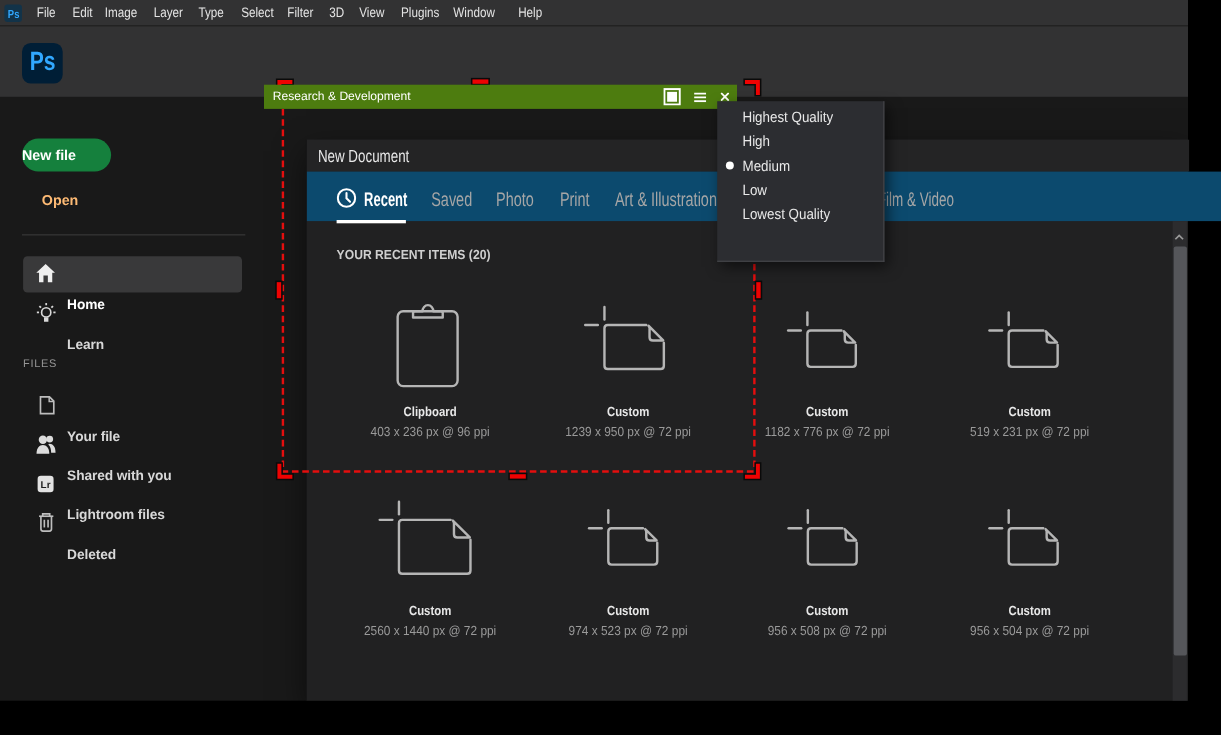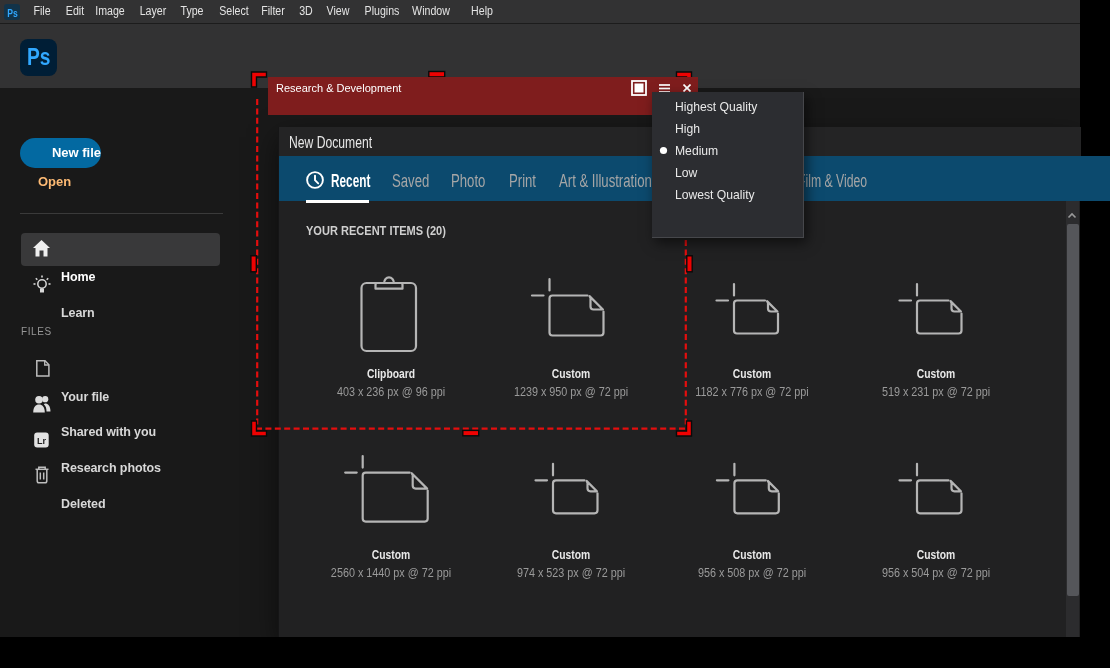--- a/index.html
+++ b/index.html
@@ -8,41 +8,41 @@
   .abs { position:absolute; }
   #app { left:0; top:0; width:1080px; height:637px; background:#191919; }
   
   #menubar { left:0; top:0; width:1080px; height:24px; background:#323233; border-bottom:1px solid #1c1c1c; }
   .mitem { position:absolute; top:0; height:23px; line-height:23px; color:#e4e4e4; font-size:12.5px; transform:translateX(-50%) scaleX(.85); white-space:nowrap; }
   #pschip { left:4px; top:4px; width:16px; height:16px; background:#123349; border-radius:3px; color:#31a8ff; font-weight:bold; text-align:center; line-height:15px; }
   
   #header { left:0; top:24px; width:1080px; height:64px; background:#323233; }
   #pslogo { left:20px; top:15px; width:37px; height:37px; background:#001e36; border-radius:8px; color:#31a8ff; font-weight:bold; text-align:center; line-height:36px; }
   
-  #newfile { left:20px; top:126px; width:81px; height:30px; background:#0369a1; border-radius:15.5px; color:#fff; font-size:13px; font-weight:bold; text-align:right; line-height:30px;margin-top:12px; }
+  #newfile { left:20px; top:126px; width:81px; height:30px; background:#15803d; border-radius:15.5px; color:#fff; font-size:13px; font-weight:bold; text-align:left; line-height:30px; }
   #open { left:38px; top:174px; color:#fdba74; font-size:13px; font-weight:bold; }
   #sdiv { left:20px; top:213px; width:203px; height:1px; background:#3a3a3a; }
   #homerow { left:21px; top:233px; width:199px; height:33px; background:#39393a; border-radius:4px; }
   .srow { position:absolute; left:61px; color:#d8d8d8; font-size:12.5px; font-weight:bold; letter-spacing:-0.1px;margin-top:29px; }
   #files-label { left:21px; top:326px; color:#969696; font-size:10px; letter-spacing:0.6px; font-weight:normal; }
   
   #dialog { left:278px; top:127px; width:802px; height:510px; background:#212122; box-shadow:0 10px 26px rgba(0,0,0,.5); border-left:1px solid rgba(0,0,0,.35); }
   #dlgtitle { position:absolute; left:10px; top:0; height:29px; line-height:31px; color:#e8e8e8; font-size:16px; transform:scaleX(.76); transform-origin:left center; }
   #tabs { position:absolute; left:0; top:29px; width:920px; height:45px; background:#0c4a6e; }
   .tab { position:absolute; top:3px; height:45px; line-height:45px; color:#a6a6a6; font-size:18px; transform:scaleX(.73); transform-origin:left center; white-space:nowrap; }
   .tab.sel { color:#fff; font-weight:bold; transform:scaleX(.655); }
   #underline { position:absolute; left:27px; top:73px; width:63px; height:2.5px; background:#fff; }
   #recent-h { position:absolute; left:27px; top:97px; color:#cfcfcf; font-size:12px; font-weight:bold; transform:scaleX(.92); transform-origin:left center; }
   .card-label { position:absolute; transform:translateX(-50%) scaleX(.86); color:#e8e8e8; font-size:12px; font-weight:bold; white-space:nowrap; }
   .card-dims { position:absolute; transform:translateX(-50%) scaleX(.9); color:#9a9a9a; font-size:12px; white-space:nowrap; }
   
   #sbtrack { position:absolute; left:787px; top:74px; width:13px; height:436px; background:#2c2c2e; }
   #sbthumb { position:absolute; left:788px; top:97px; width:12px; height:372px; background:#55565a; border-radius:2px; }
   
-  #redbar { left:268px; top:77px; width:430px; height:38px; background:#7f1d1d; z-index:30; }
+  #redbar { left:240px; top:77px; width:430px; height:22px; background:#4d7c0f; z-index:30; }
   #redtitle { position:absolute; left:8px; top:0; height:22px; line-height:22px; color:#fff; font-size:11px; }
   
   #dropdown { left:652px; top:92px; width:152px; height:146px; background:#2c2d31; z-index:40; box-shadow:3px 5px 12px rgba(0,0,0,.55); border-right:1px solid #46474b; border-bottom:1px solid #46474b; }
   .ditem { position:absolute; left:23px; height:22px; line-height:22px; color:#e9e9e9; font-size:13.5px; transform:scaleX(.9); transform-origin:left center; white-space:nowrap; }
   #overlay { left:0; top:0; width:1110px; height:668px; z-index:20; pointer-events:none; }
 </style>
 </head>
 <body>
 <div id="app" class="abs">
   <div id="menubar" class="abs">
@@ -104,21 +104,21 @@
     <path d="M37.2 469.3 V481 Q37.2 482.8 39 482.8 H45 Q46.8 482.8 46.8 481 V469.3"></path>
     <line x1="40.3" y1="472.5" x2="40.3" y2="479.5"></line>
     <line x1="43.7" y1="472.5" x2="43.7" y2="479.5"></line>
   </g>
 </svg>
   <span class="srow" style="top:241px; color:#fff;">Home</span>
   <span class="srow" style="top:277px;">Learn</span>
   <span class="abs" id="files-label">FILES</span>
   <span class="srow" style="top:361px;">Your file</span>
   <span class="srow" style="top:396px;">Shared with you</span>
-  <span class="srow" style="top:432px;">Research photos</span>
+  <span class="srow" style="top:432px;">Lightroom files</span>
   <span class="srow" style="top:468px;">Deleted</span>
 
   <div id="dialog" class="abs">
     <div style="position:absolute;left:0;top:0;width:802px;height:29px;background:#242425"></div>
       <div id="dlgtitle">New Document</div>
     <div id="tabs">
       <svg style="position:absolute;left:27px;top:14.5px" width="18" height="18" viewBox="0 0 18 18">
         <circle cx="9" cy="9" r="7.9" fill="none" stroke="#fff" stroke-width="1.9"></circle>
         <path d="M9 4.6 V9.2 L12.2 12.4" fill="none" stroke="#fff" stroke-width="1.9" stroke-linecap="round"></path>
       </svg>

